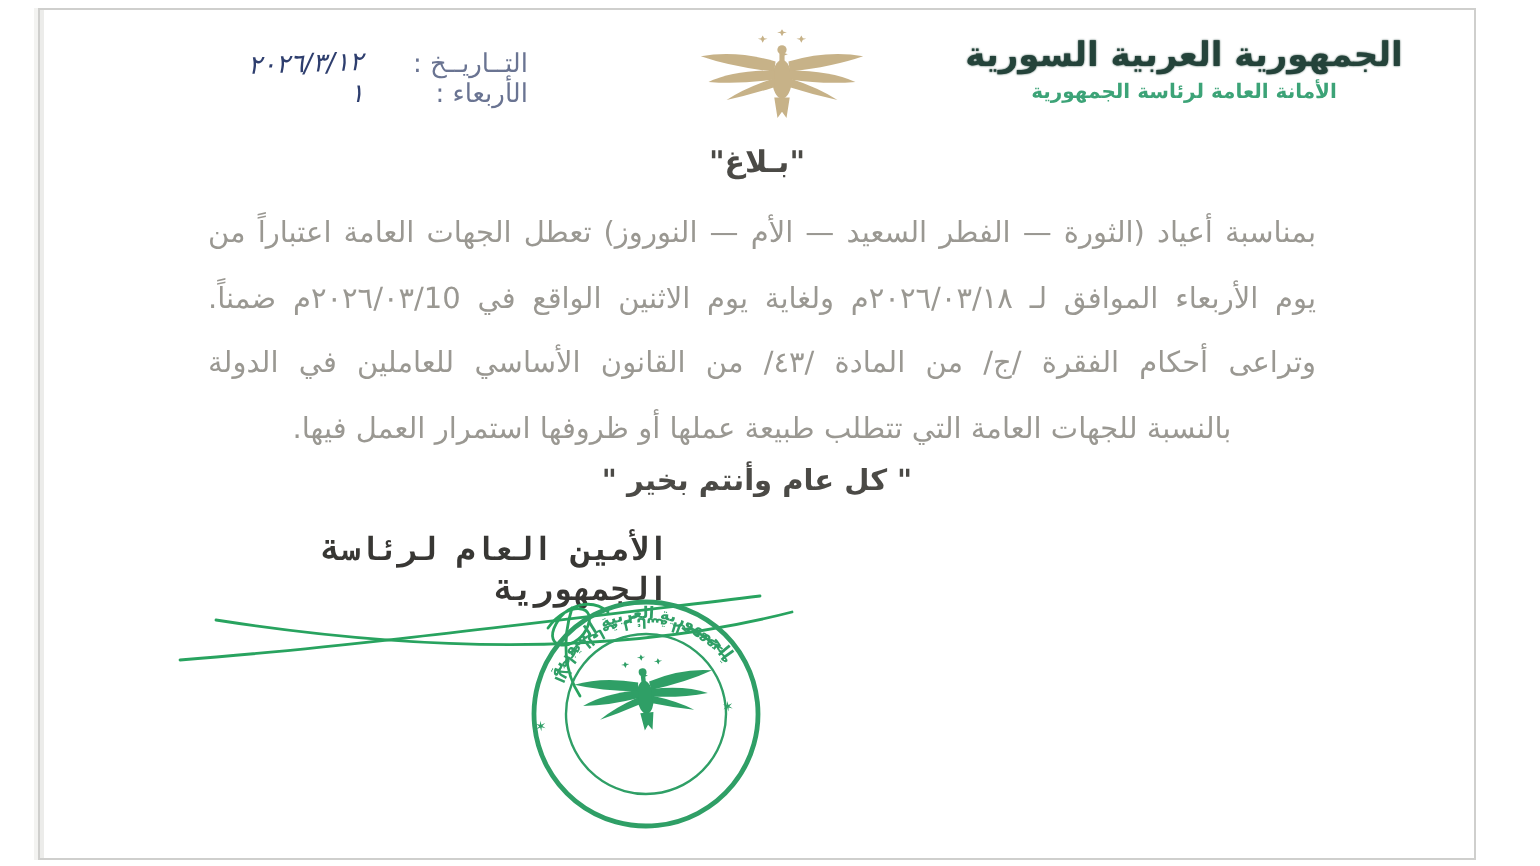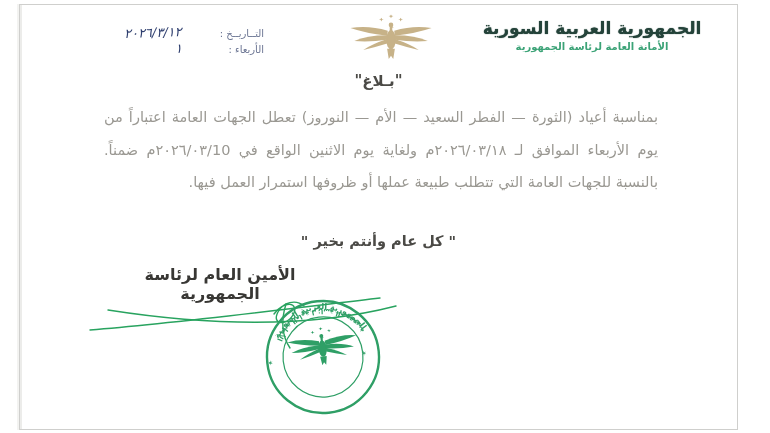--- a/index.html
+++ b/index.html
@@ -10,21 +10,21 @@
   
   .sheet{
     position:absolute;left:19px;top:4px;width:717px;height:424px;
     background:#ffffff;border:1px solid #cfcfcd;
     box-shadow:2px 0 0 #ececea inset, -2px 0 0 #f3f3f1;
   }
   
   .meta{position:absolute;left:64px;top:20px;width:180px;direction:rtl;}
   .meta-row{display:flex;direction:rtl;align-items:baseline;gap:12px;line-height:15px;}
   .meta-label{
-    font-size:10px;color:#6a7492;white-space:nowrap;width:70px;
+    font-size:13px;color:#6a7492;white-space:nowrap;width:70px;
     letter-spacing:.3px;
   }
   .meta-value{
     font-size:13px;color:#2e3e6e;white-space:nowrap;
     transform:rotate(-2deg);font-style:italic;letter-spacing:1px;
   }
   
   .gold-eagle{position:absolute;left:303px;top:7px;width:136px;height:58px;color:#c7b288;}
   
   .letterhead{position:absolute;right:30px;top:12px;width:230px;text-align:center;direction:rtl;}
@@ -38,30 +38,30 @@
     position:absolute;left:0;top:67px;width:100%;text-align:center;
     font-size:15px;font-weight:bold;color:#4b4a46;direction:rtl;
   }
   
   .body-text{
     position:absolute;right:79px;left:84px;top:96px;direction:rtl;
     font-size:14.5px;color:#9a9892;letter-spacing:0;
   }
   .body-line{height:32.5px;line-height:32.5px;text-align:justify;white-space:nowrap;}
   .body-line.j{text-align-last:justify;white-space:normal;overflow:hidden;}
-  .body-line.last{text-align:right;}
+  .body-line.last{text-align:center;}
   
   .closing{
     position:absolute;left:0;top:228px;width:100%;text-align:center;
     font-size:14.5px;font-weight:bold;color:#4b4a46;direction:rtl;
   }
   
   .sig-title{
-    position:absolute;left:86px;top:260px;width:228px;text-align:center;
-    font-size:16px;font-weight:bold;color:#383734;direction:rtl;
+    position:absolute;left:86px;top:260px;width:228px;
+    font-size:16px;font-weight:bold;color:#383734;direction:rtl;font-family:Liberation Mono, monospace;
   }
   .sig-scribble{position:absolute;left:58px;top:281px;width:330px;height:72px;color:#28a35f;}
   
   .seal{
     position:absolute;left:243px;top:292px;width:120px;height:120px;
     transform:rotate(-6deg);color:#2f9f66;
   }
   .seal text{fill:#2f9f66;font-family:"DejaVu Sans",sans-serif;font-weight:bold;}
 </style>
 </head>
@@ -120,20 +120,21 @@
     <div class="letterhead">
       <div class="republic-name">الجمهورية العربية السورية</div>
       <div class="secretariat">الأمانة العامة لرئاسة الجمهورية</div>
     </div>
 
     <div class="doc-title">"بـلاغ"</div>
 
     <div class="body-text">
       <div class="body-line j">بمناسبة أعياد (الثورة — الفطر السعيد — الأم — النوروز) تعطل الجهات العامة اعتباراً من</div>
       <div class="body-line j">يوم الأربعاء الموافق لـ ٢٠٢٦/٠٣/١٨م ولغاية يوم الاثنين الواقع في ٢٠٢٦/٠٣/10م ضمناً.</div>
+      <div class="body-line j">وتراعى أحكام الفقرة /ج/ من المادة /٤٣/ من القانون الأساسي للعاملين في الدولة</div>
       <div class="body-line last">بالنسبة للجهات العامة التي تتطلب طبيعة عملها أو ظروفها استمرار العمل فيها.</div>
     </div>
 
     <div class="closing">" كل عام وأنتم بخير "</div>
 
     <div class="sig-title">الأمين العام لرئاسة الجمهورية</div>
 
     <div class="sig-scribble">
       <svg viewBox="0 0 330 72" width="330" height="72" fill="none" stroke="currentColor" stroke-width="1.4" stroke-linecap="round">
         <path d="M12 44 C 90 38, 185 26, 302 12"></path>

